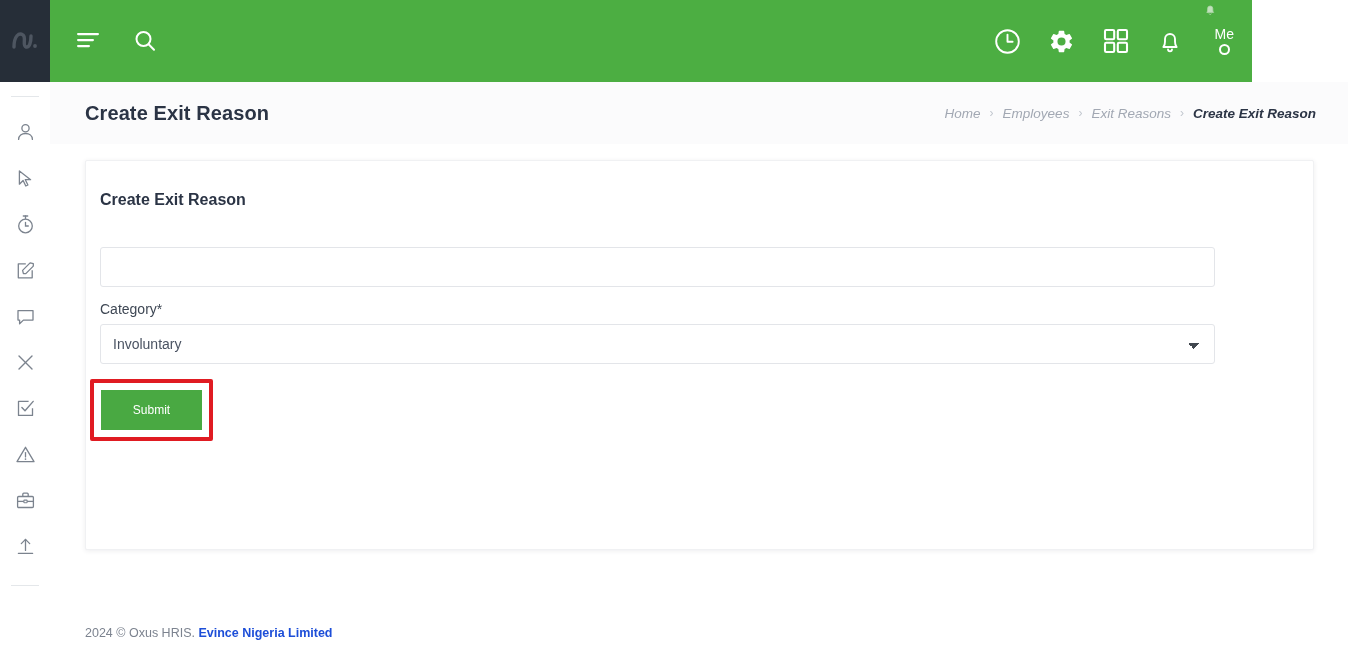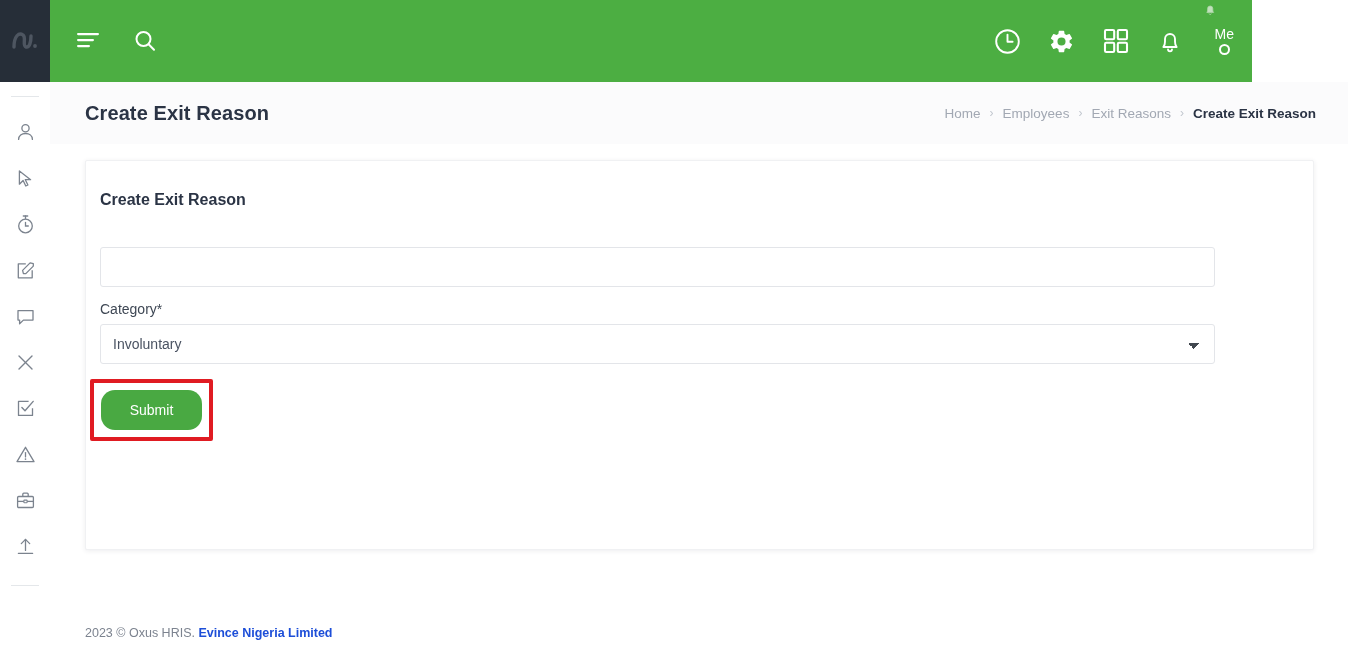--- a/index.html
+++ b/index.html
@@ -122,21 +122,21 @@
     color: #2b3445;
     font-weight: bold;
     letter-spacing: .1px;
   }
   .breadcrumb {
     margin-left: auto;
     display: flex;
     align-items: center;
     font-size: 13.5px;
   }
-  .crumb { color: #a2a8b3; cursor: pointer; }
+  .crumb { color: #a2a8b3; cursor: pointer; font-style: italic; }
   .crumb.active { color: #2b3445; font-weight: bold; cursor: default; }
   .crumb-sep {
     color: #c2c7cf;
     margin: 0 9px;
     font-size: 12px;
   }
 
   
   .card {
     position: absolute;
@@ -194,23 +194,23 @@
     position: relative;
     display: inline-block;
     margin-top: 12px;
     margin-left: 1px;
   }
   .submit-btn {
     display: block;
     background: #49a942;
     color: #ffffff;
     border: none;
-    border-radius: 14px;
+    border-radius: 0;
     font-family: "Liberation Sans", sans-serif;
-    font-size: 14px;
+    font-size: 12px;
     width: 101px;
     height: 40px;
     cursor: pointer;
   }
   .annot-box {
     position: absolute;
     left: -11px; top: -11px;
     width: 123px; height: 62px;
     border: 4px solid #e01b22;
     border-radius: 2px;
@@ -440,18 +440,18 @@
       <div class="submit-wrap">
         <button class="submit-btn">Submit</button>
         <span class="annot-box"></span>
       </div>
 
     </div>
   </div>
 
   <div class="footer">
     <div class="footer-text">
-      <span>2023 © Oxus HRIS.</span>
+      <span>2024 © Oxus HRIS.</span>
       <b>Evince Nigeria Limited</b>
     </div>
   </div>
 
 </div>
 
 </body></html>

